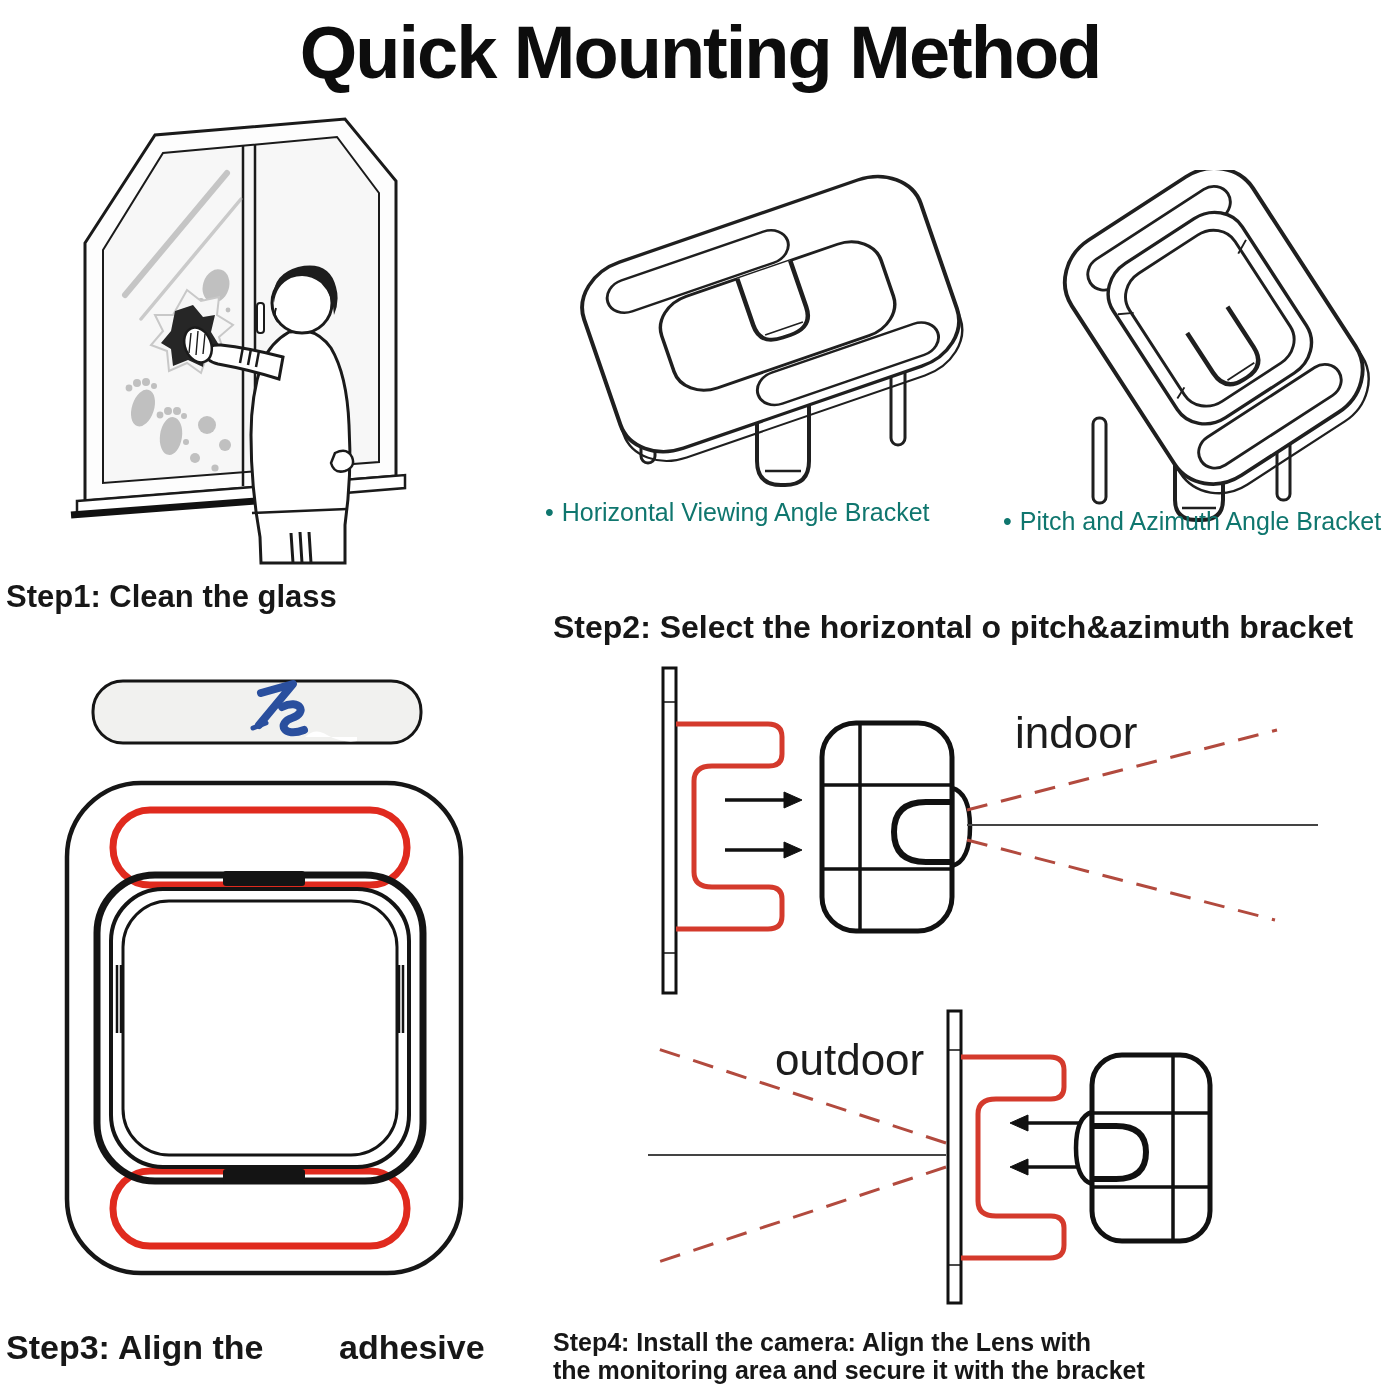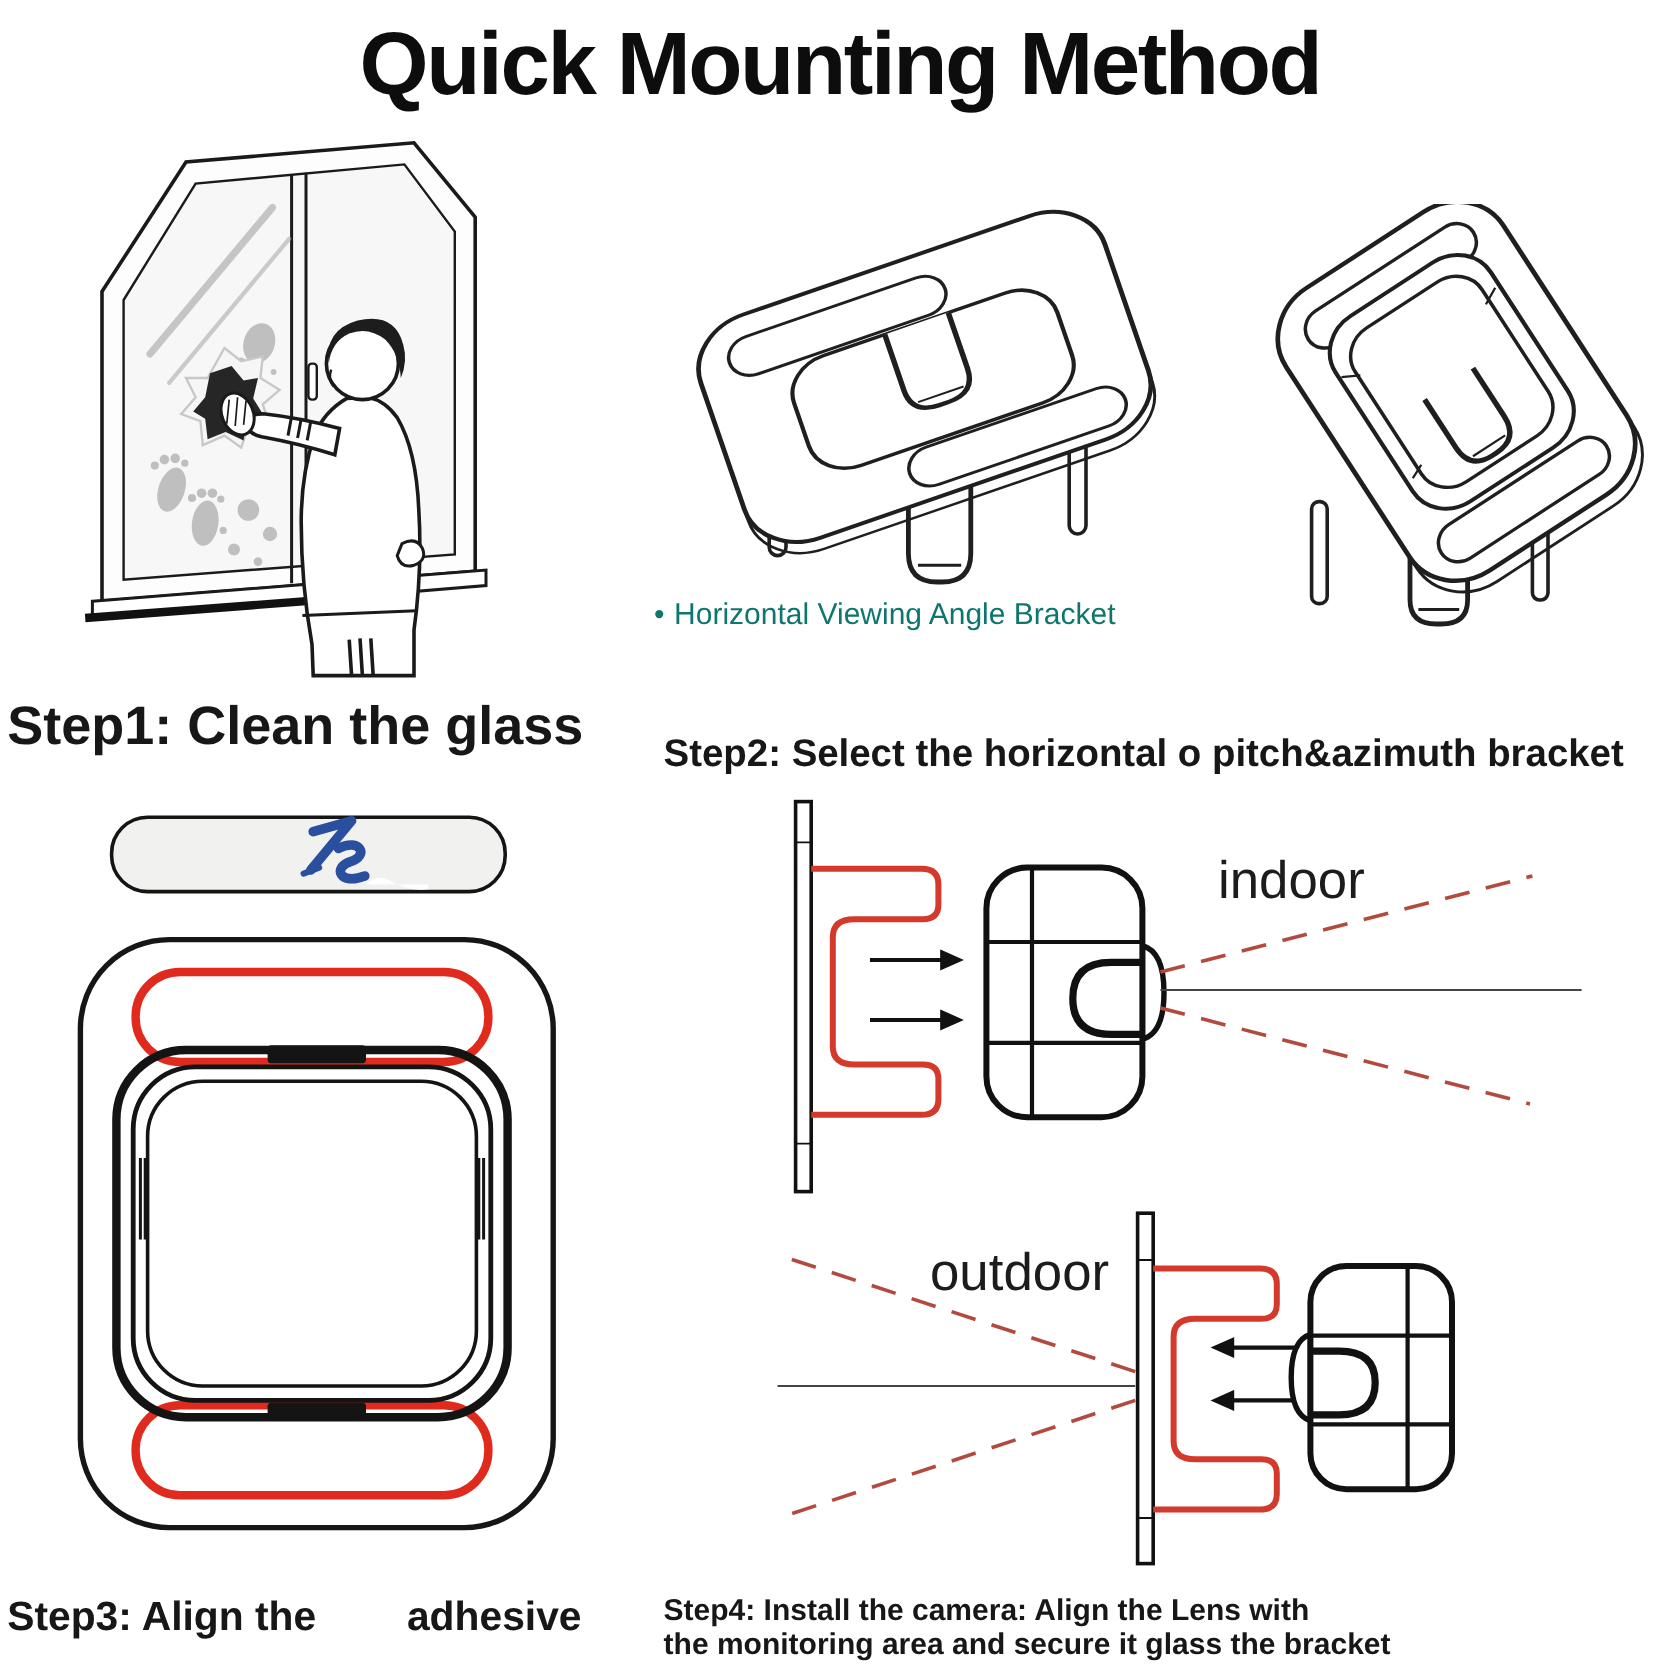--- a/index.html
+++ b/index.html
@@ -138,22 +138,25 @@
         <rect x="-84" y="95" width="164" height="36" rx="18" stroke-width="3"></rect>
         <path d="M-26,-12 L-26,40 Q-26,64 -4,64 L0,64 Q22,64 22,40 L22,-12" stroke-width="4.5"></path>
         <path d="M-18,55 H14" stroke-width="2" fill="none"></path>
       </g>
     </g>
   </svg>
 
   <div class="abs bullet-label" style="left:545px;top:488px">
     <span class="bullet-dot">•</span><span>Horizontal Viewing Angle Bracket</span>
   </div>
-
-  <div class="abs caption" style="left:6px;top:570px;font-size:45px">Step1: Clean the glass</div>
+  <div class="abs bullet-label" style="left:1003px;top:497px">
+    <span class="bullet-dot">•</span><span>Pitch and Azimuth Angle Bracket</span>
+  </div>
+
+  <div class="abs caption" style="left:6px;top:570px;font-size:31px">Step1: Clean the glass</div>
   <div class="abs caption" style="left:553px;top:600px;font-size:32px">Step2: Select the horizontal o pitch&amp;azimuth bracket</div>
 
   <svg class="abs" style="left:55px;top:655px" width="430" height="645" viewBox="0 0 430 645">
 
     <g>
       <rect x="38" y="16" width="328" height="62" rx="30" fill="#f1f1ef" stroke="#151515" stroke-width="3"></rect>
       <path d="M250,72 q10,-10 22,-2 q14,8 30,6 l0,-4" fill="#ffffff" stroke="none"></path>
       <g fill="none" stroke="var(--logo-blue)" stroke-width="8" stroke-linecap="round" stroke-linejoin="round">
         <path d="M206,28 L238,19 L204,60"></path>
         <path d="M227,42 C245,33 253,48 237,53 C222,58 228,73 249,65"></path>
@@ -227,16 +230,16 @@
       <path d="M462,118 H580 M462,192 H580" stroke-width="3.5" fill="none"></path>
       <path d="M462,131 L486,131 Q516,131 516,157 Q516,184 486,184 L462,184" stroke-width="6" fill="none"></path>
     </g>
   </svg>
 
   <div class="abs" style="left:6px;top:1318px">
     <div class="caption" style="font-size:34px">Step3: Align the        adhesive</div>
   </div>
   <div class="abs" style="left:553px;top:1318px">
     <div class="caption">Step4: Install the camera: Align the Lens with</div>
-    <div class="caption">the monitoring area and secure it glass the bracket</div>
+    <div class="caption">the monitoring area and secure it with the bracket</div>
   </div>
 
 </div>
 
 </body></html>

